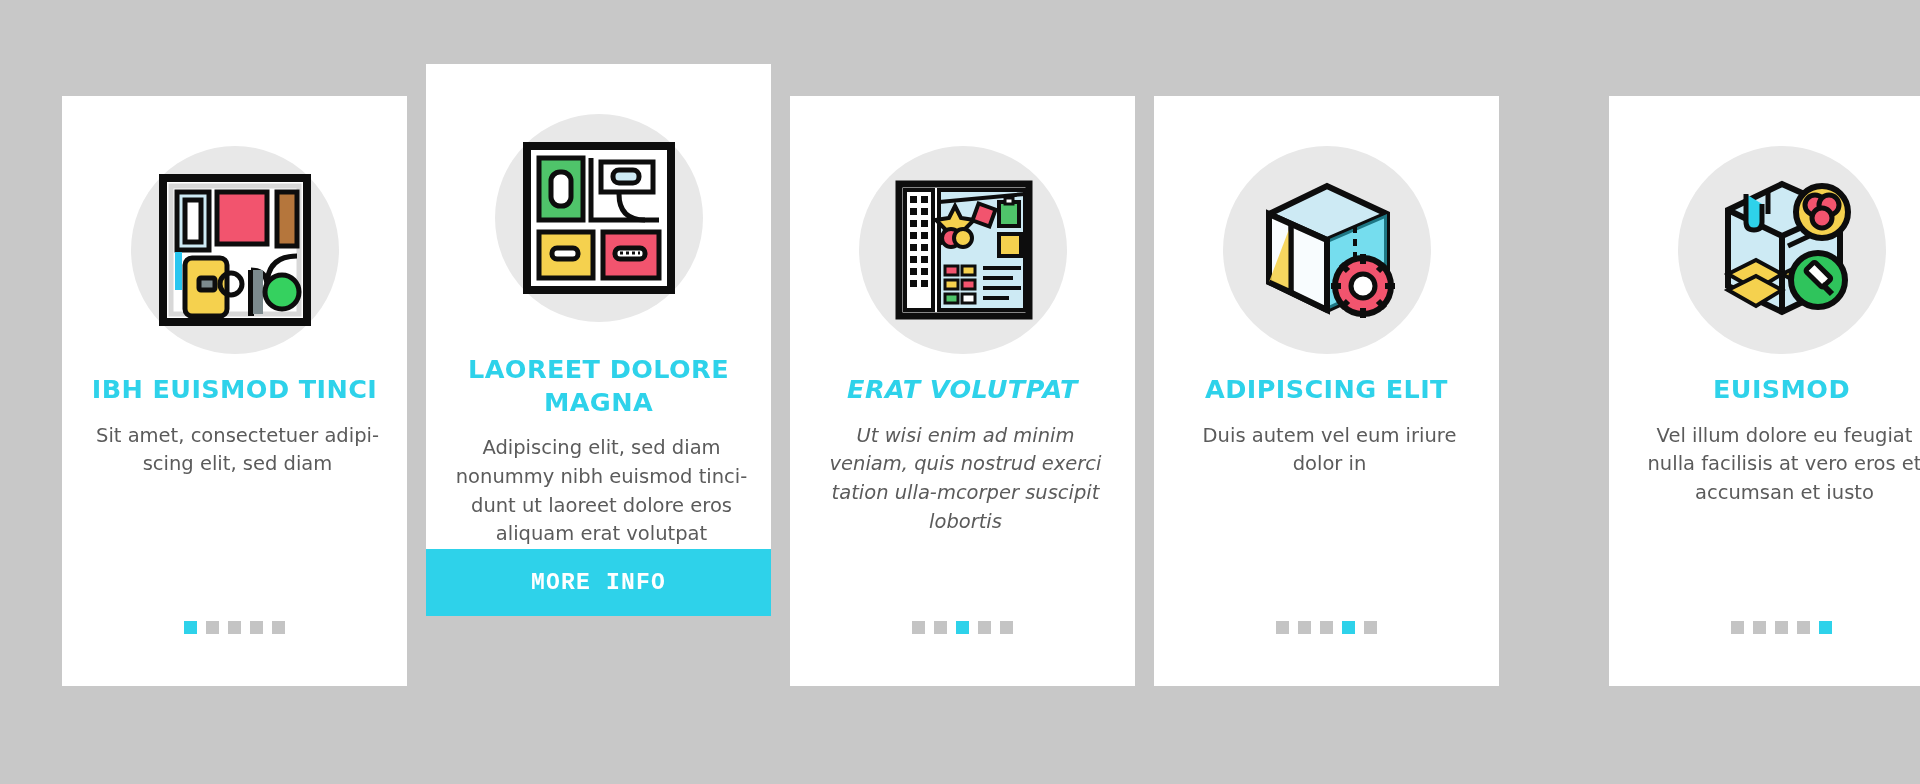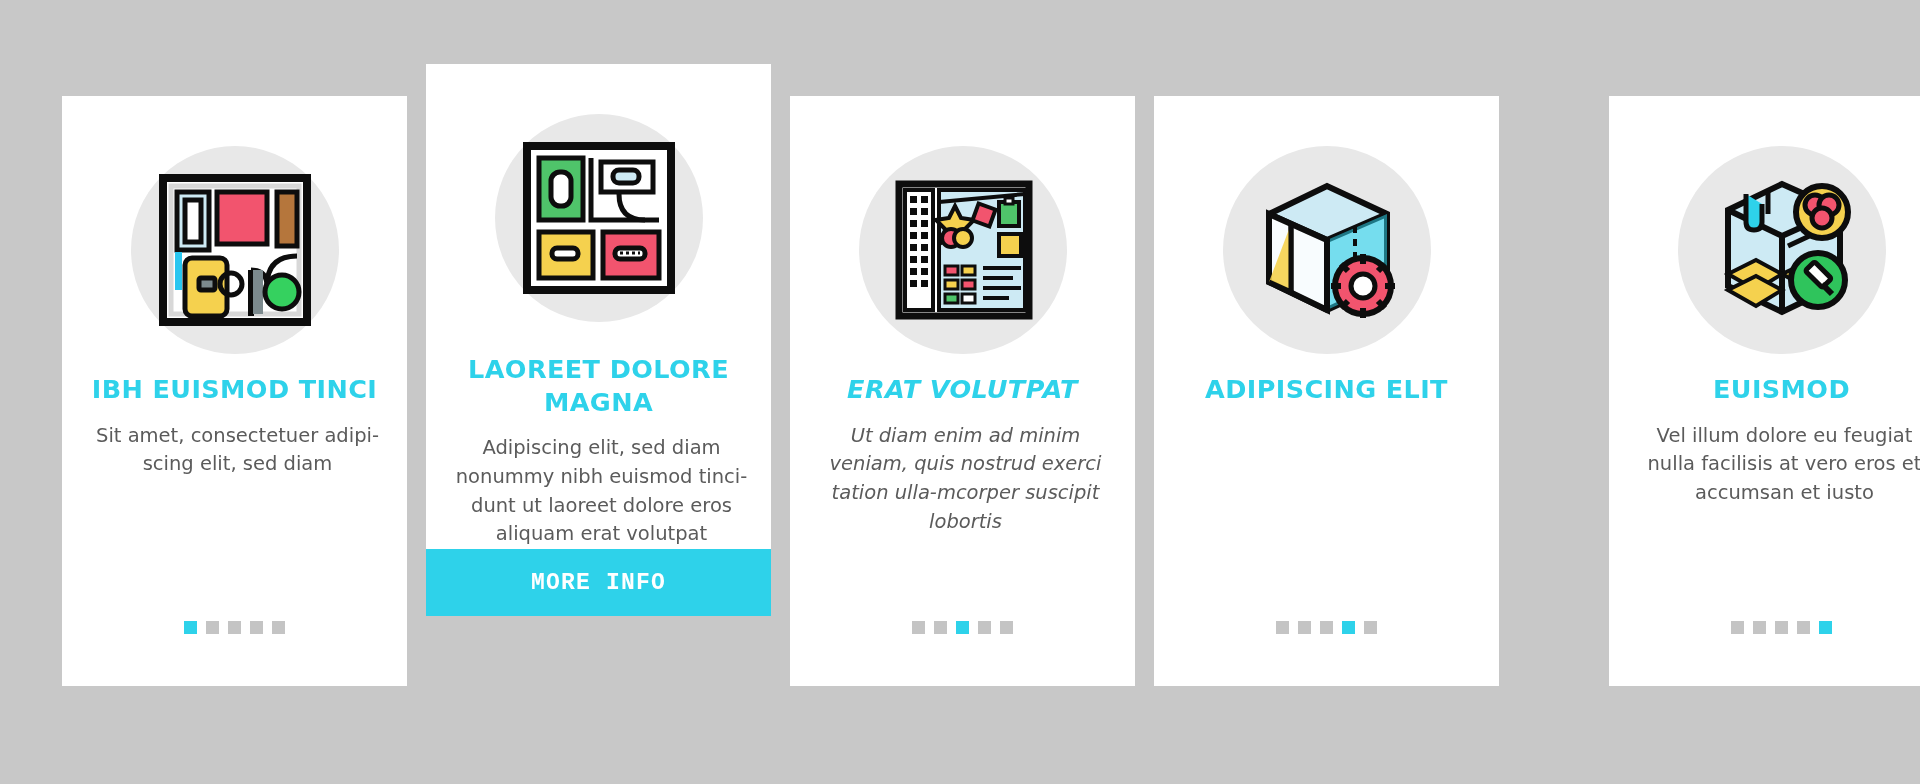--- a/index.html
+++ b/index.html
@@ -222,21 +222,21 @@
         <rect x="62" y="96" width="13" height="9" fill="#f2546e" stroke="#0d0d0d" stroke-width="3"></rect>
         <rect x="79" y="96" width="13" height="9" fill="#f5d14e" stroke="#0d0d0d" stroke-width="3"></rect>
         <rect x="62" y="110" width="13" height="9" fill="#f5d14e" stroke="#0d0d0d" stroke-width="3"></rect>
         <rect x="79" y="110" width="13" height="9" fill="#f2546e" stroke="#0d0d0d" stroke-width="3"></rect>
         <rect x="62" y="124" width="13" height="9" fill="#4fc46a" stroke="#0d0d0d" stroke-width="3"></rect>
         <rect x="79" y="124" width="13" height="9" fill="#ffffff" stroke="#0d0d0d" stroke-width="3"></rect>
         <path d="M100 98 L138 98 M100 108 L130 108 M100 118 L138 118 M100 128 L126 128" stroke="#0d0d0d" stroke-width="4"></path>
       </svg>
     </div>
     <div class="card-title">ERAT VOLUTPAT</div>
-    <div class="card-body">Ut diam enim ad minim veniam, quis nostrud exerci tation ulla-mcorper suscipit lobortis</div>
+    <div class="card-body">Ut wisi enim ad minim veniam, quis nostrud exerci tation ulla-mcorper suscipit lobortis</div>
     <div class="spacer"></div>
     <div class="dots">
       <span class="dot"></span>
       <span class="dot"></span>
       <span class="dot active"></span>
       <span class="dot"></span>
       <span class="dot"></span>
     </div>
   </div>
 
@@ -253,20 +253,21 @@
         <path d="M44 54 L44 122" fill="none" stroke="#0d0d0d" stroke-width="5"></path>
         <path d="M22 112 L44 122 L44 54" fill="#f5d14e" opacity="0.9"></path>
         <path d="M22 112 L44 122 L44 54" fill="none" stroke="#0d0d0d" stroke-width="5"></path>
         <path d="M108 56 L108 126" fill="none" stroke="#0d0d0d" stroke-width="4" stroke-dasharray="7 6"></path>
         <circle cx="116" cy="116" r="28" fill="#f2546e" stroke="#0d0d0d" stroke-width="6"></circle>
         <circle cx="116" cy="116" r="12" fill="#ffffff" stroke="#0d0d0d" stroke-width="5"></circle>
         <path d="M116 84 L116 94 M116 138 L116 148 M84 116 L94 116 M138 116 L148 116 M94 94 L101 101 M131 131 L138 138 M138 94 L131 101 M101 131 L94 138" stroke="#0d0d0d" stroke-width="6"></path>
       </svg>
     </div>
     <div class="card-title">ADIPISCING ELIT</div>
+    <div class="card-body">Duis autem vel eum iriure dolor in</div>
     <div class="spacer"></div>
     <div class="dots">
       <span class="dot"></span>
       <span class="dot"></span>
       <span class="dot"></span>
       <span class="dot active"></span>
       <span class="dot"></span>
     </div>
   </div>
 

